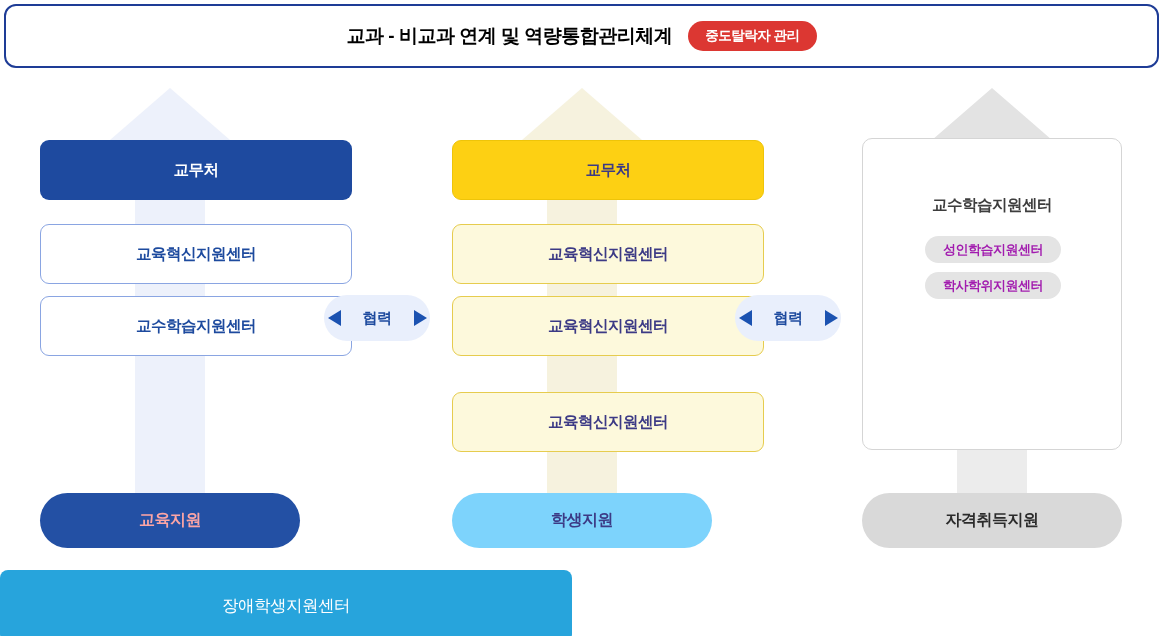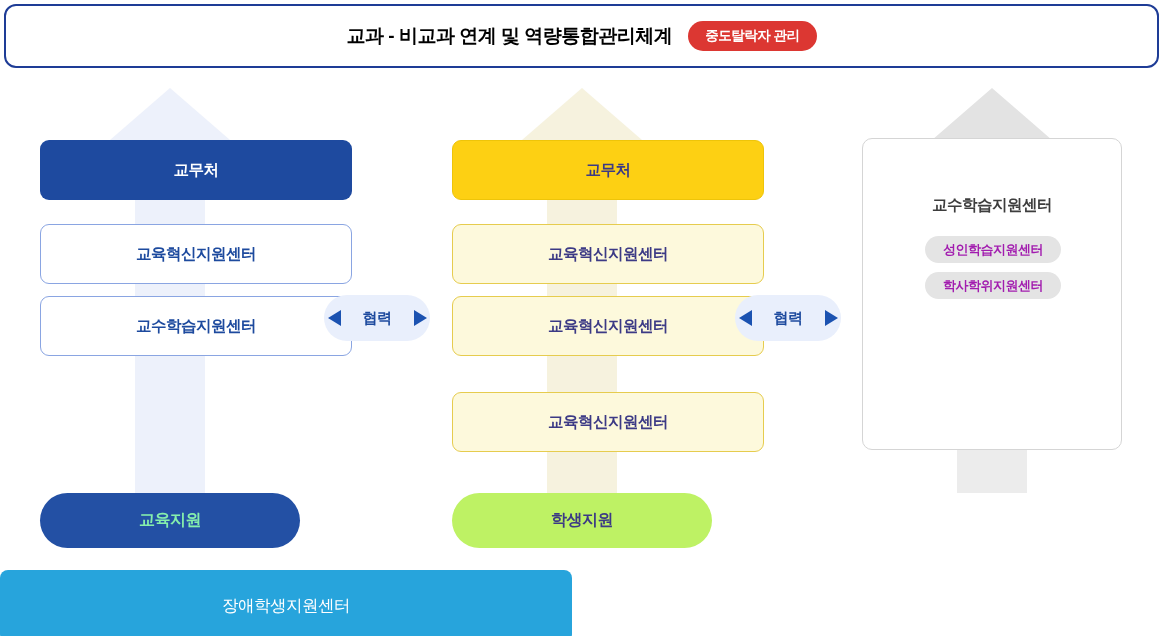--- a/index.html
+++ b/index.html
@@ -38,22 +38,22 @@
   .r1{top:140px;} .r2{top:224px;} .r3{top:296px;} .r4{top:392px;}
   .blue-solid{background:#1e4a9f;color:#ffffff;}
   .blue-line{background:#ffffff;border:1.5px solid #8aa5e2;color:#1d4a9e;}
   .yellow-solid{background:#fdd013;border:1.5px solid #eec409;color:#3c3a85;}
   .cream{background:#fdf9dc;border:1.5px solid #e6cc4e;color:#3c3a85;}
   .pill{
     position:absolute;top:493px;width:260px;height:55px;border-radius:28px;
     display:flex;align-items:center;justify-content:center;
     font-size:16px;font-weight:bold;letter-spacing:-0.5px;box-sizing:border-box;
   }
-  .pill.blue{background:#2350a4;color:#86efac;}
-  .pill.yellow{background:#bef264;color:#3c3a85;}
+  .pill.blue{background:#2350a4;color:#fca5a5;}
+  .pill.yellow{background:#7dd3fc;color:#3c3a85;}
   .pill.gray{background:#d9d9d9;color:#2b2b2b;}
   
   .tallbox{
     position:absolute;left:862px;top:138px;width:260px;height:312px;
     background:#ffffff;border:1.5px solid #d5d5d5;border-radius:10px;box-sizing:border-box;
   }
   .tall-heading{
     position:absolute;left:0;top:56px;width:100%;text-align:center;
     color:#3d3d3d;font-size:15.5px;font-weight:bold;letter-spacing:-0.5px;
   }
@@ -112,20 +112,21 @@
   <div class="box col-m r2 cream">교육혁신지원센터</div>
   <div class="box col-m r3 cream">교육혁신지원센터</div>
   <div class="box col-m r4 cream">교육혁신지원센터</div>
   <div class="pill yellow col-m">학생지원</div>
 
   <div class="tallbox">
     <div class="tall-heading">교수학습지원센터</div>
     <div class="sub-pill sub1">성인학습지원센터</div>
     <div class="sub-pill sub2">학사학위지원센터</div>
   </div>
+  <div class="pill gray col-r">자격취득지원</div>
 
   <div class="coop left">
     <span class="tri w"></span>
     <span class="coop-label">협력</span>
     <span class="tri e"></span>
   </div>
   <div class="coop right">
     <span class="tri w"></span>
     <span class="coop-label">협력</span>
     <span class="tri e"></span>

